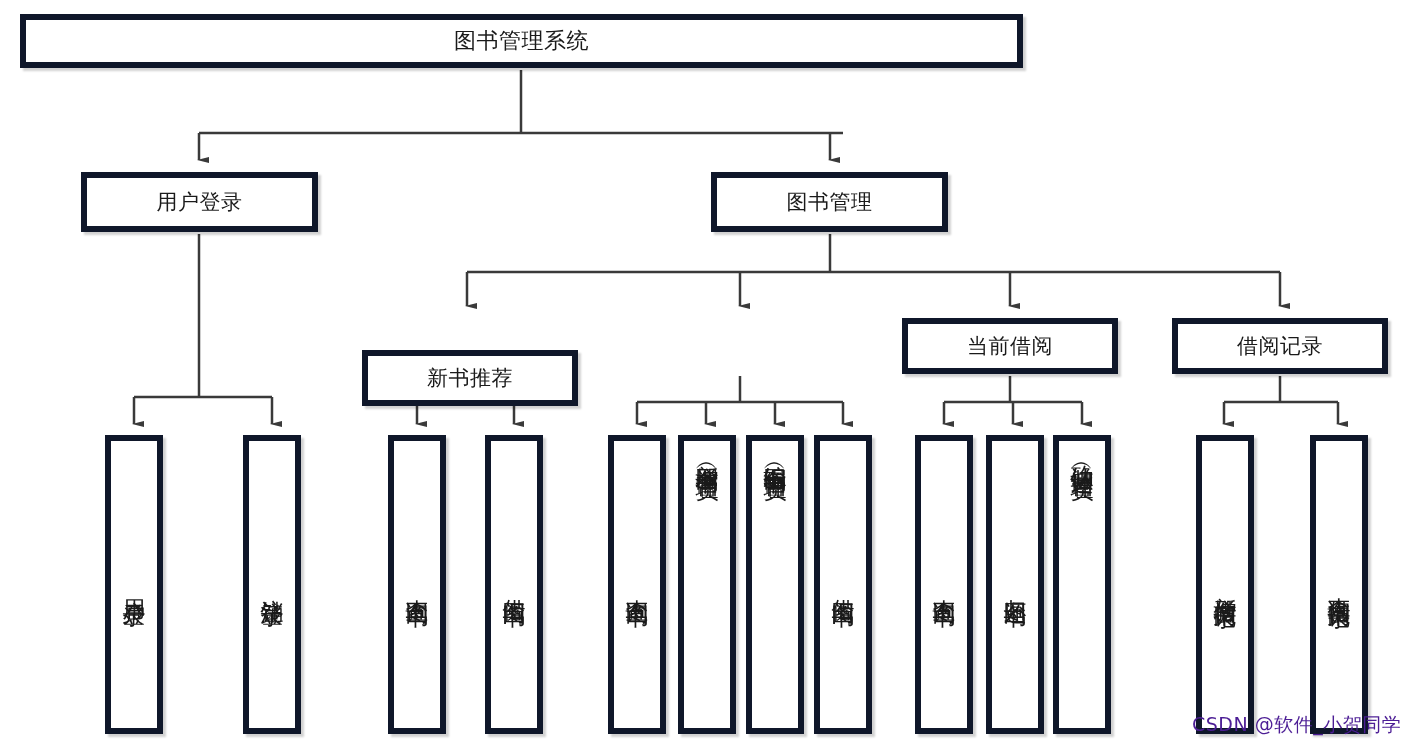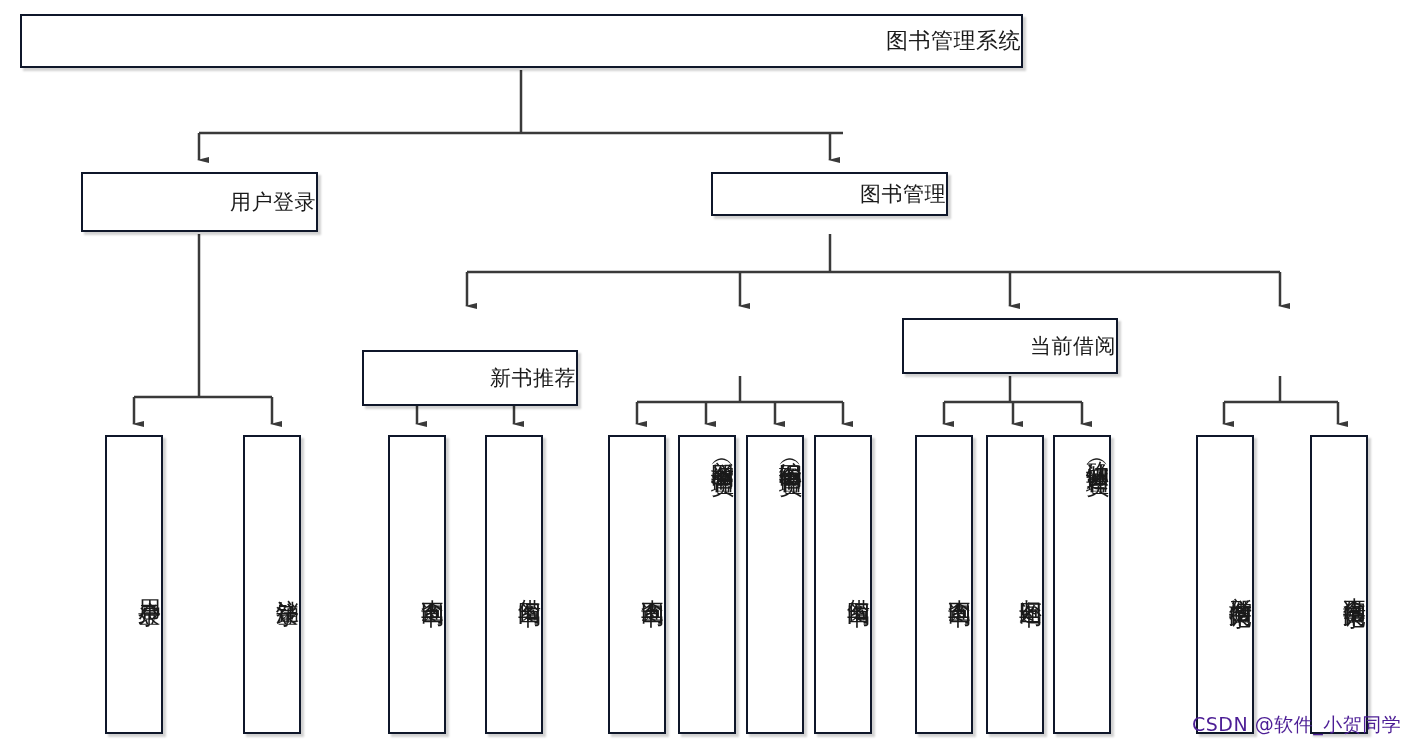--- a/index.html
+++ b/index.html
@@ -22,25 +22,25 @@
     left: 0;
     top: 0;
     width: 1405px;
     height: 747px;
     pointer-events: none;
   }
   .node {
     position: absolute;
     box-sizing: border-box;
     background: #ffffff;
-    border: 2px solid #0f172a;
+    border: 6px solid #0f172a;
     box-shadow: 3px 3px 2px rgba(0,0,0,0.18);
     display: flex;
     align-items: center;
-    justify-content: flex-end;
+    justify-content: center;
     color: #1a1a1a;
   }
   .node .label {
     display: block;
     text-align: center;
     line-height: 1.05;
   }
   .node.horiz .label {
     font-size: 21px;
     letter-spacing: 0.5px;
@@ -128,33 +128,36 @@
   </svg>
 
   <div class="node horiz" id="root-node" style="left:20px; top:14px; width:1003px; height:54px;">
     <span class="label">图书管理系统</span>
   </div>
 
   <div class="node horiz" style="left:81px; top:172px; width:237px; height:60px;">
     <span class="label">用户登录</span>
   </div>
 
-  <div class="node horiz" style="left:711px; top:172px; width:237px; height:44px;">
+  <div class="node horiz" style="left:711px; top:172px; width:237px; height:60px;">
     <span class="label">图书管理</span>
   </div>
 
   <div class="node horiz" style="left:362px; top:318px; width:216px; height:56px;margin-top:32px;">
     <span class="label">新书推荐</span>
   </div>
 
 
   <div class="node horiz" style="left:902px; top:318px; width:216px; height:56px;">
     <span class="label">当前借阅</span>
   </div>
 
+  <div class="node horiz" style="left:1172px; top:318px; width:216px; height:56px;">
+    <span class="label">借阅记录</span>
+  </div>
 
   <div class="node vert mid" style="left:105px; top:435px; width:58px; height:299px;">
     <span class="label">用户登录</span>
   </div>
 
   <div class="node vert mid" style="left:243px; top:435px; width:58px; height:299px;">
     <span class="label">注销登录</span>
   </div>
 
   <div class="node vert mid" style="left:388px; top:435px; width:58px; height:299px;">

